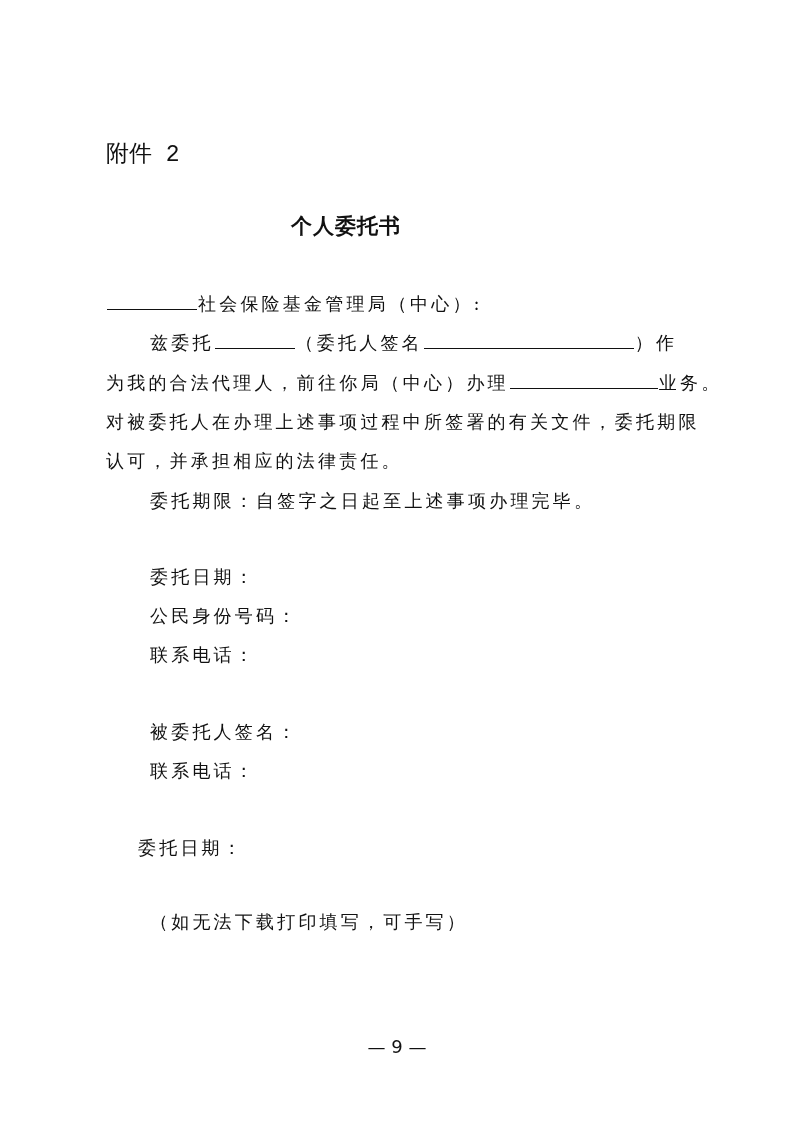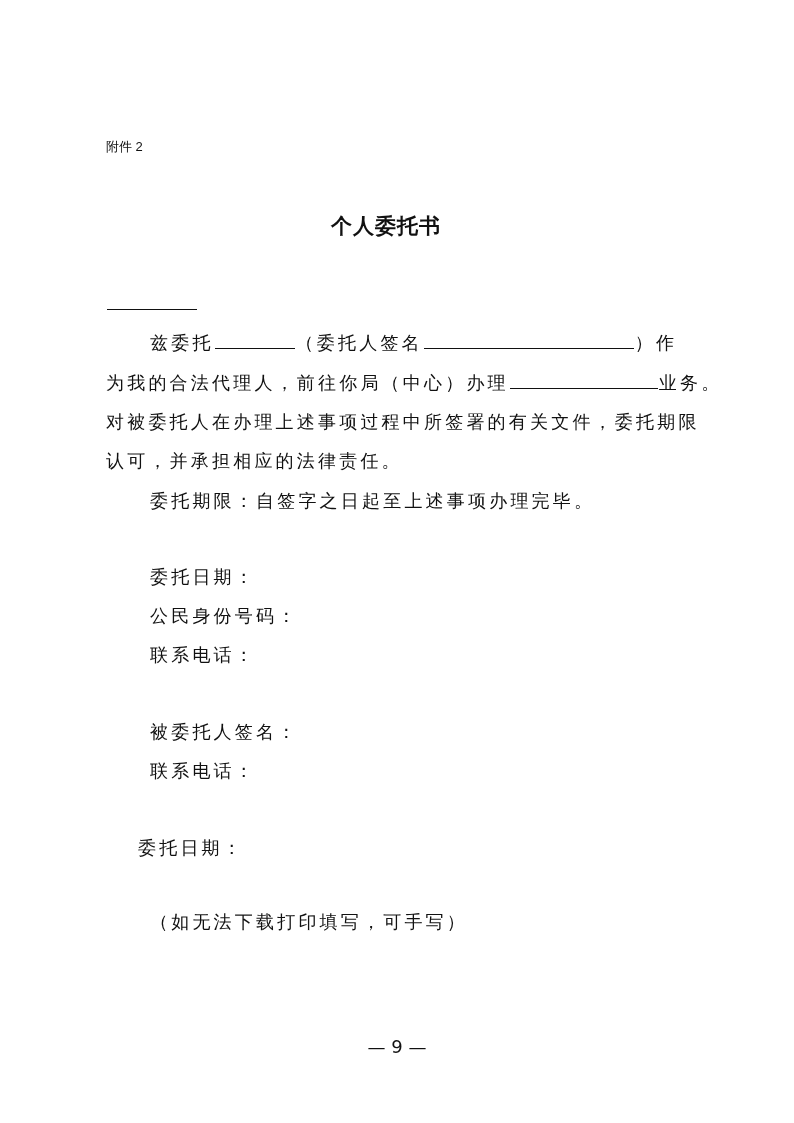--- a/index.html
+++ b/index.html
@@ -2,22 +2,22 @@
 <html><head>
   <meta charset="utf-8">
   <style>
     html, body { margin: 0; padding: 0; background: #ffffff; }
     body {
       width: 794px; height: 1123px; position: relative; overflow: hidden;
       font-family: "DejaVu Serif", "Liberation Serif", serif;
       color: #111111;
     }
     .abs { position: absolute; white-space: nowrap; }
-    .attach { left: 106px; top: 138px; font-size: 13px; font-family: Liberation Sans, sans-serif; }
-    .title { left: 0; width: 692px; top: 212px; text-align: center; font-size: 21px; font-weight: bold; letter-spacing: 1px; padding-left: 40px; }
+    .attach { left: 106px; top: 138px; font-size: 23px; font-family: Liberation Mono, monospace; }
+    .title { left: 0; width: 692px; top: 212px; text-align: center; font-size: 21px; font-weight: bold; letter-spacing: 1px; }
     .line { font-size: 18px; letter-spacing: 3.2px; }
     .blank { display: inline-block; border-bottom: 1.2px solid #111; height: 18px; vertical-align: baseline; margin: 0 1px; }
     .page-num { left: 0; width: 794px; top: 1036px; text-align: center; font-size: 18px; font-family: "DejaVu Sans", "Liberation Sans", sans-serif; }
     .l1 { left: 106px; top: 291px; }
     .l2 { left: 150px; top: 330px; }
     .l3 { left: 106px; top: 370px; }
     .l4 { left: 106px; top: 410px; }
     .l5 { left: 106px; top: 449px; }
     .l6 { left: 150px; top: 489px; }
     .f1 { left: 150px; top: 565px; }
@@ -28,21 +28,21 @@
     .f6 { left: 138px; top: 836px; }
     .note { left: 150px; top: 910px; text-align: center; }
   </style>
 </head>
 <body>
 
 <div class="abs attach">附件 2</div>
 <div class="abs title">个人委托书</div>
 
 <div class="abs line l1">
-  <span class="blank" style="width:90px"></span>
+  <span class="blank" style="width:90px"></span><span>社会保险基金管理局（中心）:</span>
 </div>
 
 <div class="abs line l2">
   <span>兹委托</span><span class="blank" style="width:80px"></span><span>（委托人签名</span><span class="blank" style="width:210px"></span><span>）作</span>
 </div>
 
 <div class="abs line l3">
   <span>为我的合法代理人，前往你局（中心）办理</span><span class="blank" style="width:148px"></span><span>业务。</span>
 </div>
 

